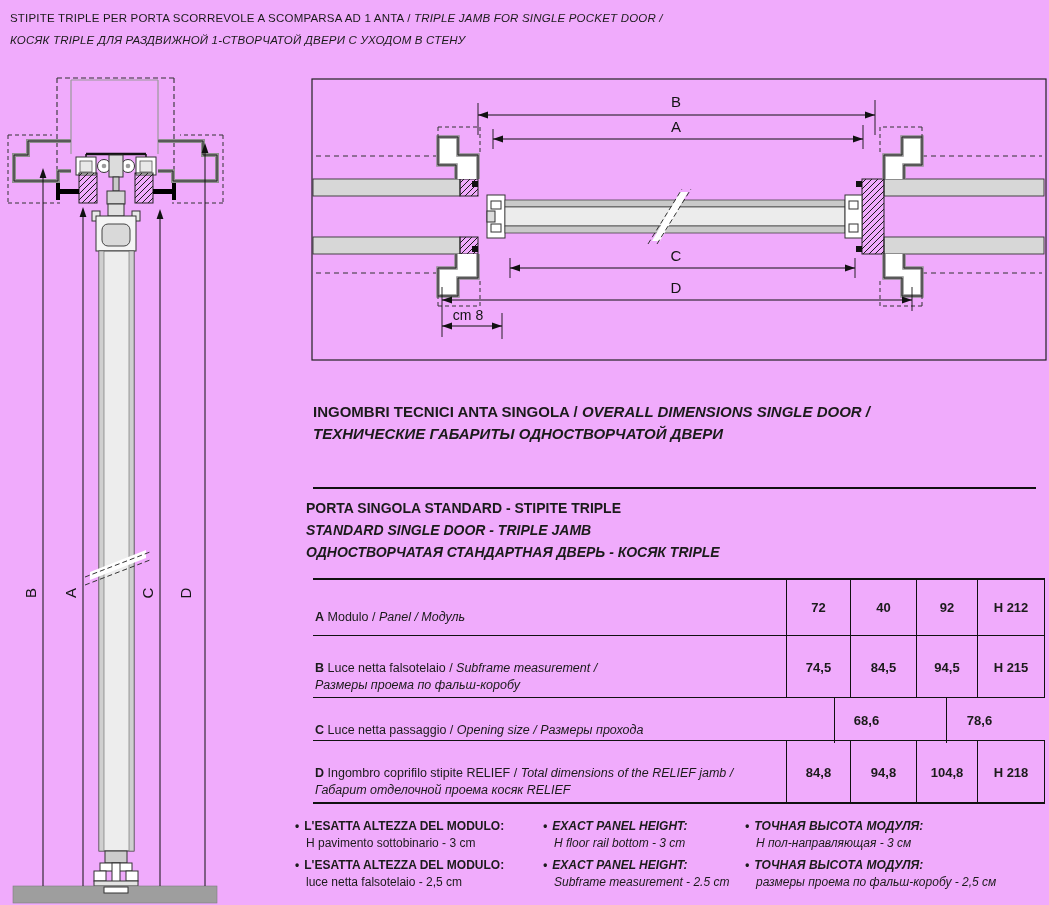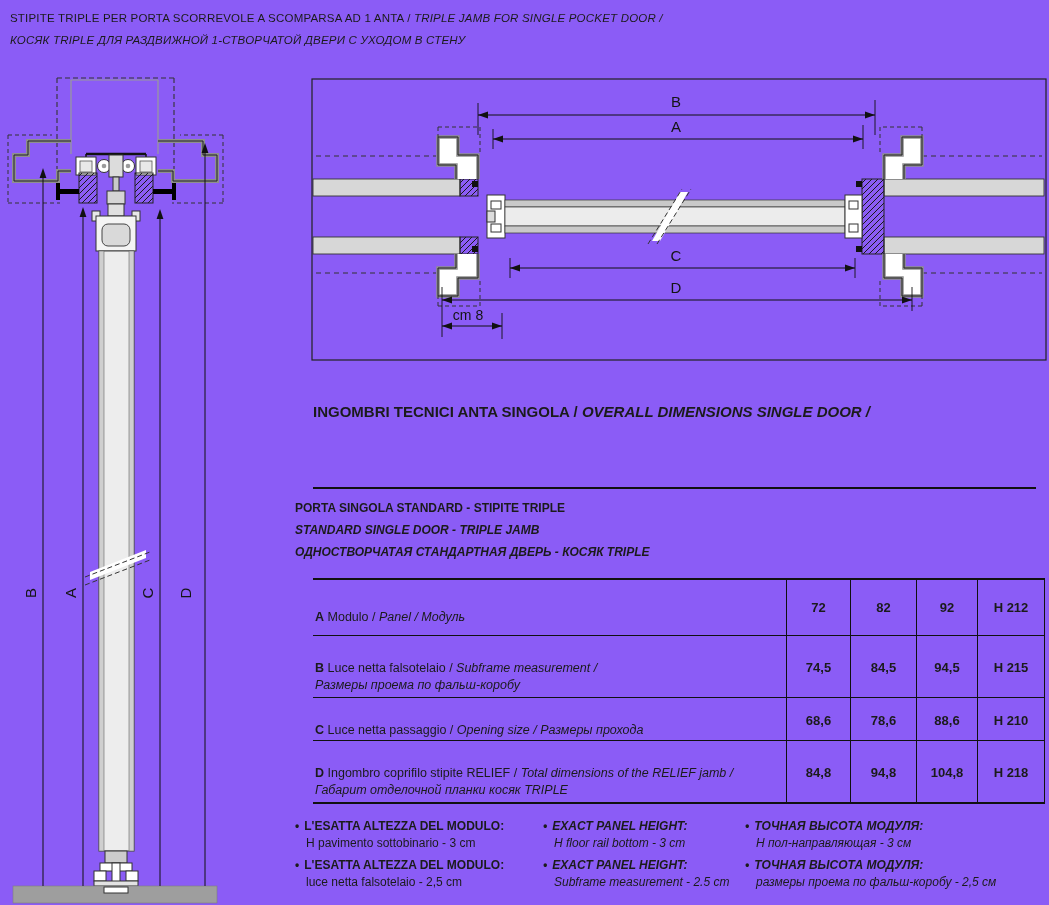--- a/index.html
+++ b/index.html
@@ -1,36 +1,36 @@
 <!DOCTYPE html>
 <html><head>
 <meta charset="utf-8">
 <style>
   html,body{margin:0;padding:0;background:#fff;}
-  .page{position:relative;width:1049px;height:905px;background:#8b5cf6;overflow:hidden;
+  .page{position:relative;width:1049px;height:905px;background:#f0abfc;overflow:hidden;
         font-family:"Liberation Sans",sans-serif;color:#1b1b1b;}
   .i{font-style:italic;}
   .b{font-weight:bold;}
   
   .doc-title{position:absolute;left:10px;top:7px;font-size:11.5px;line-height:22px;letter-spacing:.2px;}
   
   .svg-abs{position:absolute;}
   
   .sec-heading{position:absolute;left:313px;top:401px;font-size:15px;font-weight:bold;line-height:22px;}
   .rule{position:absolute;left:313px;width:723px;height:2px;background:#111;}
-  .sub-heading{position:absolute;left:295px;top:497px;font-size:12px;font-weight:bold;line-height:22px;}
+  .sub-heading{position:absolute;left:306px;top:497px;font-size:14px;font-weight:bold;line-height:22px;}
   
   .spec-table{position:absolute;left:313px;top:578px;width:732px;border-top:2px solid #111;border-bottom:2px solid #111;}
   .t-row{display:grid;grid-template-columns:473px 64px 66px 61px 68px;border-top:1px solid #111;}
   .t-row:first-child{border-top:none;}
   .t-label{display:flex;flex-direction:column;justify-content:center;font-size:12.5px;line-height:17px;padding:4px 6px 4px 2px;margin-top:20px;}
   .t-val{display:flex;align-items:center;justify-content:center;font-size:13px;font-weight:bold;
          border-left:1px solid #111;}
   .t-val:last-child{border-right:1px solid #111;}
-  .row-a{height:55px;} .row-b{height:61px;} .row-c{height:42px;} .row-d{height:61px;}
+  .row-a{height:55px;} .row-b{height:61px;} .row-c{height:42px;gap:48px;} .row-d{height:61px;}
   
   .notes{position:absolute;left:295px;top:818px;width:732px;display:grid;grid-template-columns:248px 202px 282px;}
   .note-item{font-size:12px;line-height:17px;margin-bottom:5px;}
   .note-head{font-weight:bold;}
   .note-head::before{content:"\2022";font-weight:bold;margin-right:5px;}
   .note-sub{padding-left:11px;}
   .col-en .note-head,.col-en .note-sub,.col-ru .note-head,.col-ru .note-sub{font-style:italic;}
   svg text{font-family:"Liberation Sans",sans-serif;fill:#141414;}
 </style>
 </head>
@@ -233,38 +233,39 @@
     </g>
     <text x="366" y="32" text-anchor="middle" font-size="15">B</text>
     <text x="366" y="57" text-anchor="middle" font-size="15">A</text>
     <text x="366" y="186" text-anchor="middle" font-size="15">C</text>
     <text x="366" y="218" text-anchor="middle" font-size="15">D</text>
     <text x="158" y="245" text-anchor="middle" font-size="14">cm 8</text>
   </svg>
 
   <div class="sec-heading">
     <div><span>INGOMBRI TECNICI ANTA SINGOLA / </span><span class="i">OVERALL DIMENSIONS SINGLE DOOR /</span></div>
+    <div class="i"><span>ТЕХНИЧЕСКИЕ ГАБАРИТЫ ОДНОСТВОРЧАТОЙ ДВЕРИ</span></div>
   </div>
 
   <div class="rule" style="top:487px"></div>
 
   <div class="sub-heading">
     <div>PORTA SINGOLA STANDARD - STIPITE TRIPLE</div>
     <div class="i">STANDARD SINGLE DOOR - TRIPLE JAMB</div>
     <div class="i">ОДНОСТВОРЧАТАЯ СТАНДАРТНАЯ ДВЕРЬ - КОСЯК TRIPLE</div>
   </div>
 
   <div class="spec-table">
 
     <div class="t-row row-a">
       <div class="t-label">
         <div><span class="b">A</span> <span>Modulo / </span><span class="i">Panel / </span><span class="i">Модуль</span></div>
       </div>
       <div class="t-val">72</div>
-      <div class="t-val">82</div>
+      <div class="t-val">40</div>
       <div class="t-val">92</div>
       <div class="t-val">H 212</div>
     </div>
 
     <div class="t-row row-b">
       <div class="t-label">
         <div><span class="b">B</span> <span>Luce netta falsotelaio / </span><span class="i">Subframe measurement /</span></div>
         <div class="i">Размеры проема по фальш-коробу</div>
       </div>
       <div class="t-val">74,5</div>
@@ -278,21 +279,21 @@
         <div><span class="b">C</span> <span>Luce netta passaggio / </span><span class="i">Opening size / </span><span class="i">Размеры прохода</span></div>
       </div>
       <div class="t-val">68,6</div>
       <div class="t-val">78,6</div>
       <div class="t-val">88,6</div>
       <div class="t-val">H 210</div>
     </div>
 
     <div class="t-row row-d">
       <div class="t-label">
-        <div><span class="b">D</span> <span>Ingombro coprifilo stipite RELIEF / </span><span class="i">Total dimensions of the RELIEF jamb / </span><span class="i">Габарит отделочной планки косяк TRIPLE</span></div>
+        <div><span class="b">D</span> <span>Ingombro coprifilo stipite RELIEF / </span><span class="i">Total dimensions of the RELIEF jamb / </span><span class="i">Габарит отделочной проема косяк RELIEF</span></div>
       </div>
       <div class="t-val">84,8</div>
       <div class="t-val">94,8</div>
       <div class="t-val">104,8</div>
       <div class="t-val">H 218</div>
     </div>
 
   </div>
 
   <div class="notes">

